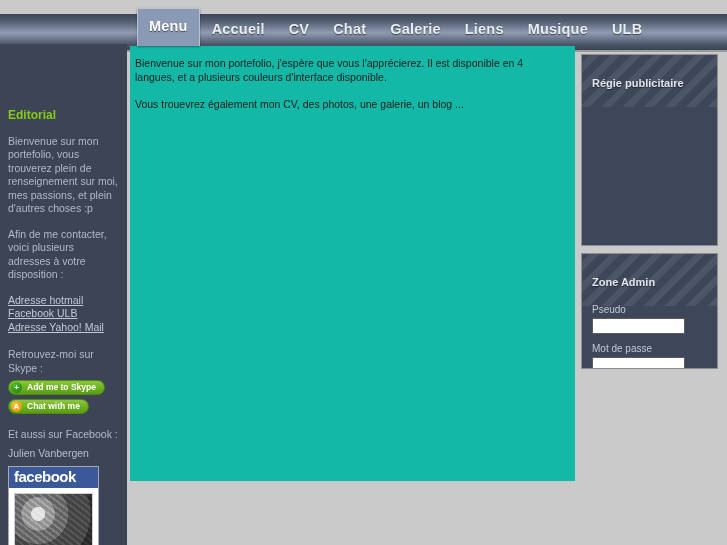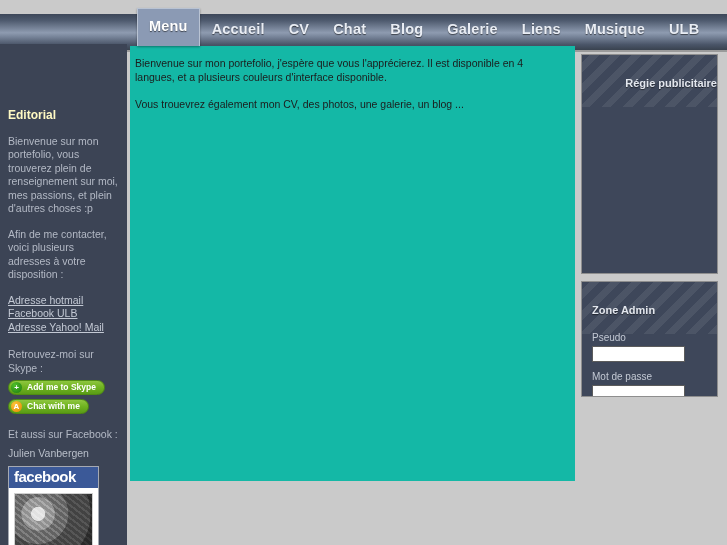--- a/index.html
+++ b/index.html
@@ -71,21 +71,21 @@
     font-size: 10.5px;
     line-height: 13.5px;
     overflow: hidden;
   }
   .sidebar-top-fill {
     position: absolute; left: 0; top: 44px;
     width: 127px; height: 20px;
     background: #3c4455;
   }
   .side-title {
-    color: #fef9c3;
+    color: #84cc16;
     font-size: 12px;
     font-weight: bold;
     margin: 55px 0 12px 0;
   }
   .side-p { margin-bottom: 12px; color: #b3b9c5; }
   .side-link {
     display: block;
     color: #c3c9d4;
     text-decoration: underline;
     font-size: 10.5px;
@@ -180,21 +180,21 @@
     pointer-events: none;
   }
   .panel-title {
     position: relative; z-index: 2;
     color: #e3e7ee;
     font-size: 11px;
     font-weight: bold;
     padding: 22px 0 0 10px;
     text-shadow: 0 1px 1px rgba(0,0,0,.5);
   }
-  .ad-panel { height: 220px; text-align: right; }
+  .ad-panel { height: 192px; }
   .admin-panel { height: 116px; }
   .admin-body {
     position: relative; z-index: 2;
     padding: 16px 10px 0 10px;
     color: #c3c9d4;
     font-size: 10px;
   }
   .field-label { margin-bottom: 3px; }
   .field-input {
     width: 93px; height: 16px;
@@ -223,21 +223,20 @@
 <div id="page">
 
   <div class="top-strip"></div>
 
   <div class="navbar">
     <div class="nav-items">
       <div class="nav-item active">Menu</div>
       <div class="nav-item">Accueil</div>
       <div class="nav-item">CV</div>
       <div class="nav-item">Chat</div>
-      <div class="nav-item">Blog</div>
       <div class="nav-item">Galerie</div>
       <div class="nav-item">Liens</div>
       <div class="nav-item">Musique</div>
       <div class="nav-item">ULB</div>
     </div>
   </div>
 
   <div class="sidebar-top-fill"></div>
   <div class="sidebar">
     <div class="side-title">Editorial</div>

